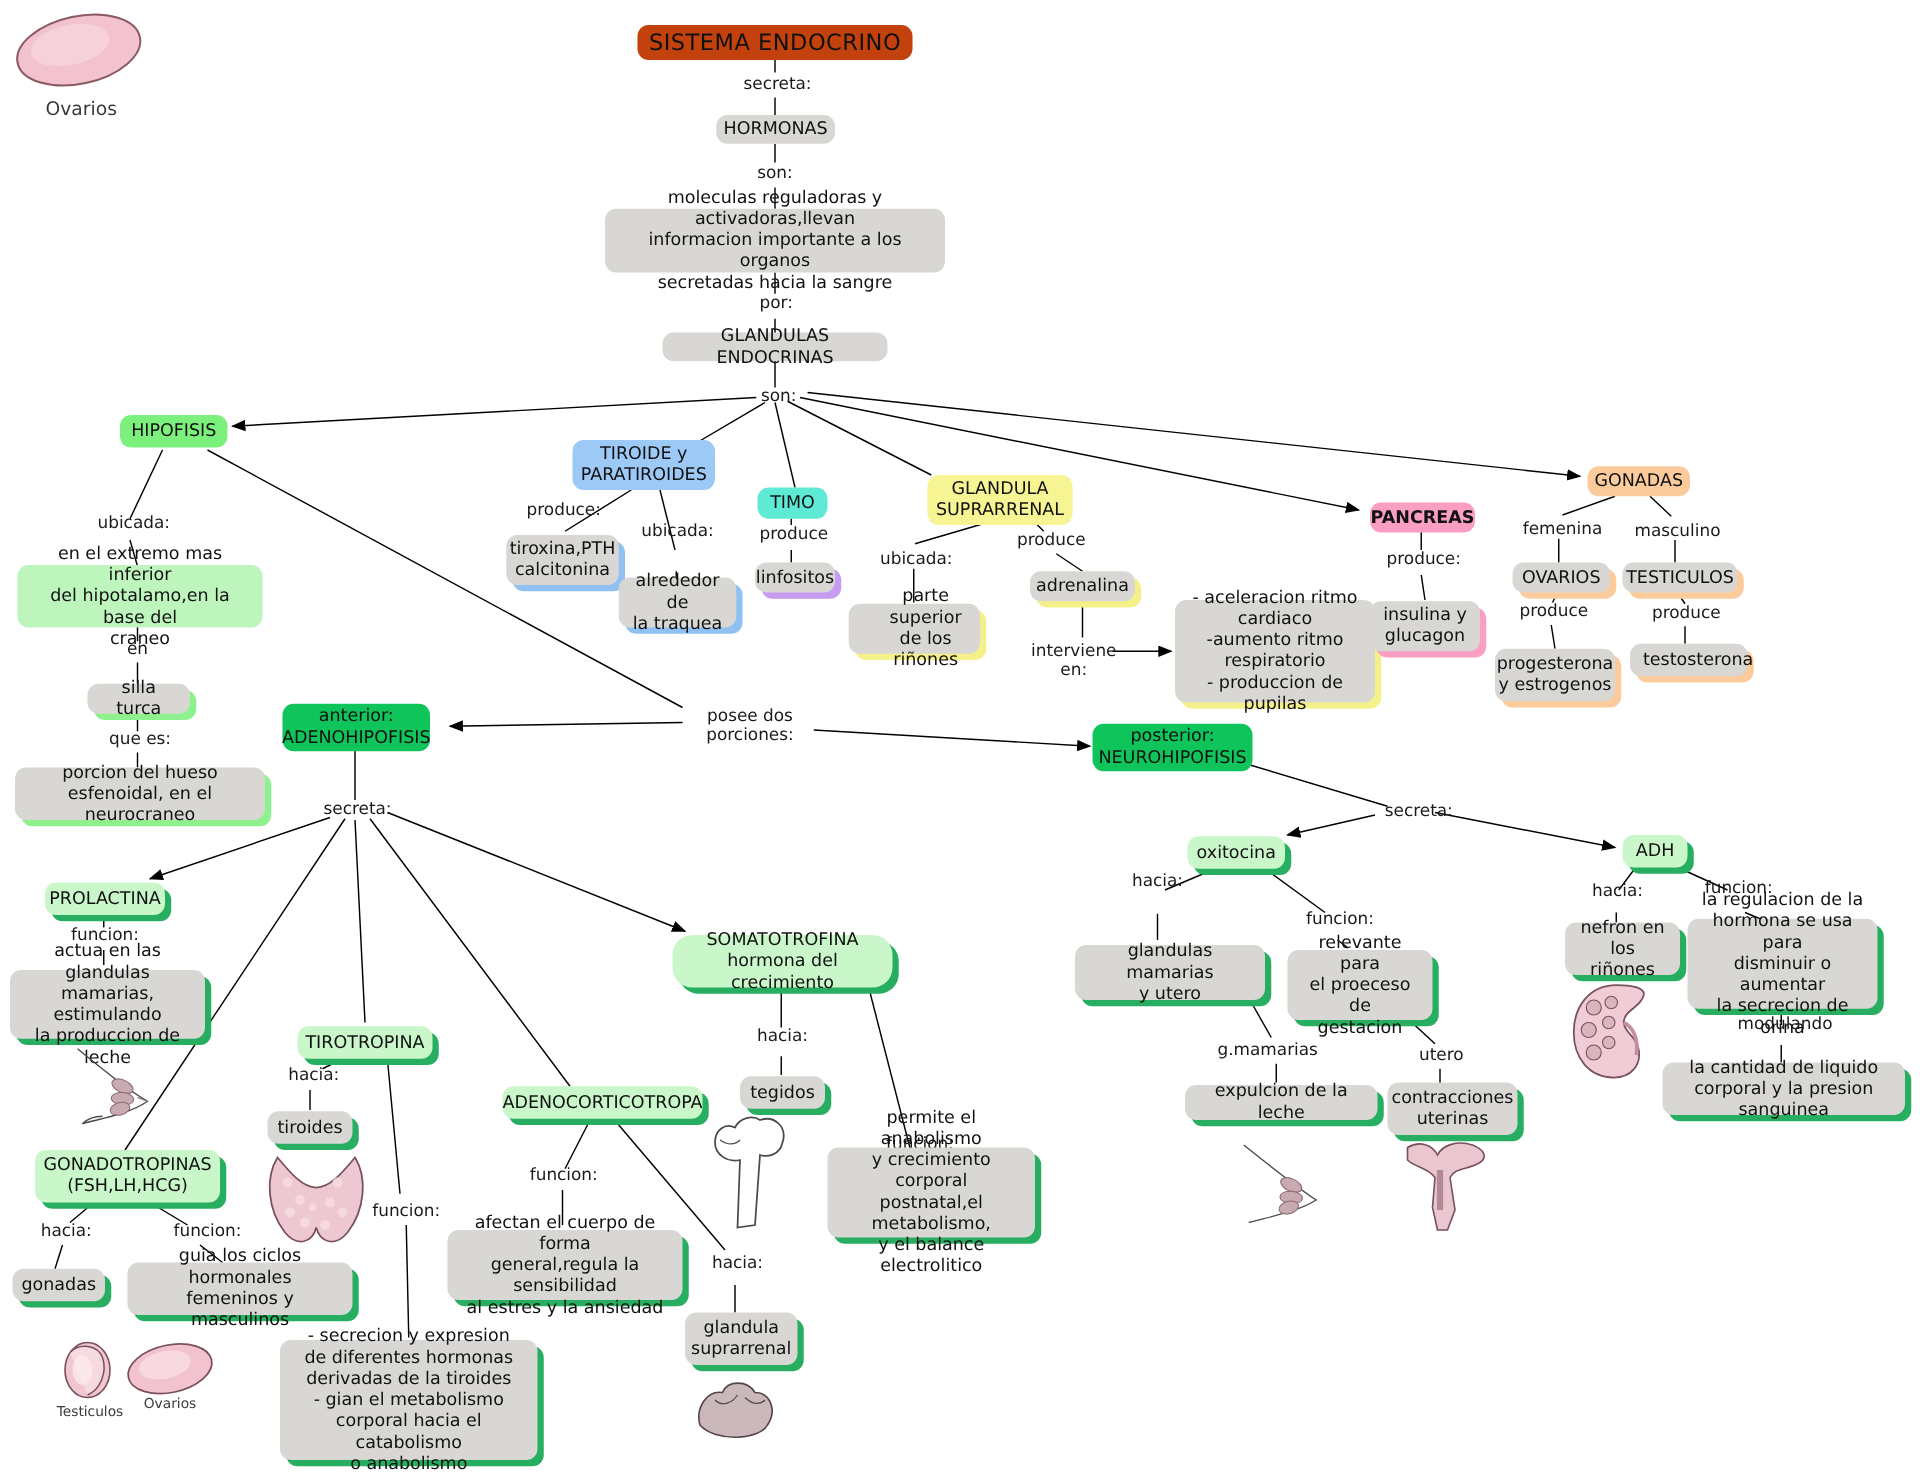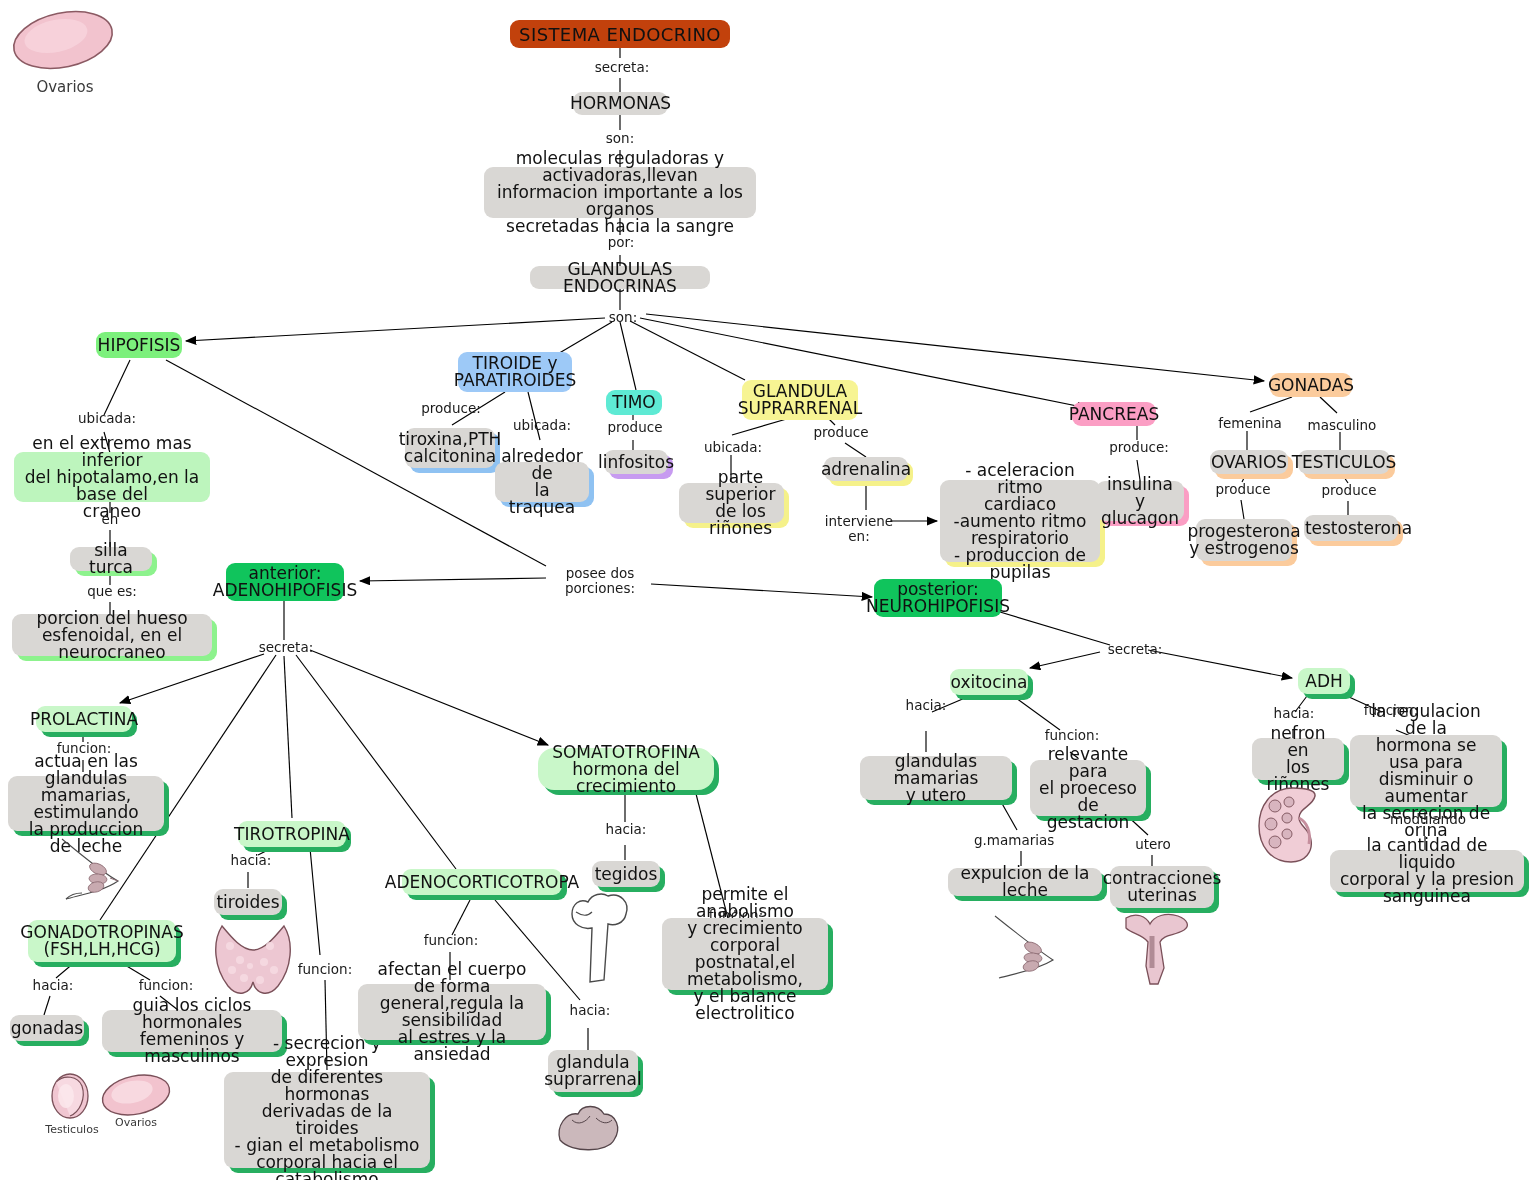--- a/index.html
+++ b/index.html
@@ -1,21 +1,21 @@
 <!DOCTYPE html>
 <html><head>
 <meta charset="utf-8">
 <style>
   html,body{margin:0;padding:0;background:#ffffff;}
   body{font-family:"DejaVu Sans","Liberation Sans",sans-serif;}
   #stage{position:relative;width:1536px;height:1180px;overflow:hidden;background:#fff;}
   svg#wires{position:absolute;left:0;top:0;width:1536px;height:1180px;pointer-events:none;}
 
   .node{position:absolute;box-sizing:border-box;text-align:center;
-        border-radius:9px;padding:5px 9px;font-size:17px;line-height:17px;color:#111;
+        border-radius:9px;padding:5px 9px;font-size:14px;line-height:17px;color:#111;
         display:flex;align-items:center;justify-content:center;white-space:pre-line;}
   
   .grey{background:#d9d7d4;}
   
   .sh-green   {box-shadow:5px 5px 0 0 #27ae60;}
   .sh-lgreen  {box-shadow:5px 5px 0 0 #8df28d;}
   .sh-blue    {box-shadow:5px 5px 0 0 #8fc2f2;}
   .sh-purple  {box-shadow:5px 5px 0 0 #c79bf0;}
   .sh-yellow  {box-shadow:5px 5px 0 0 #f5f18a;}
   .sh-pink    {box-shadow:5px 5px 0 0 #fb9ec4;}
@@ -208,21 +208,21 @@
 de los riñones</div>
   <div class="label" style="left:810px;top:425px;width:62px;">produce</div>
   <div class="node grey sh-yellow" style="left:824px;top:457px;width:84px;height:24px;">adrenalina</div>
   <div class="label" style="left:815px;top:514px;width:88px;">interviene en:</div>
   <div class="node grey sh-yellow" style="left:940px;top:480px;width:160px;height:82px;">- aceleracion ritmo
 cardiaco
 -aumento ritmo
 respiratorio
 - produccion de pupilas</div>
 
-  <div class="node c-pink sh-none" style="left:1072px;top:402px;width:84px;height:24px;">PANCREAS</div>
+  <div class="node c-pink sh-none" style="left:1096px;top:402px;width:84px;height:24px;font-weight:bold;">PANCREAS</div>
   <div class="label" style="left:1104px;top:440px;width:70px;">produce:</div>
   <div class="node grey sh-pink" style="left:1096px;top:481px;width:88px;height:40px;">insulina y
 glucagon</div>
 
   <div class="node c-orange sh-none" style="left:1270px;top:373px;width:82px;height:24px;">GONADAS</div>
   <div class="label" style="left:1212px;top:416px;width:76px;">femenina</div>
   <div class="label" style="left:1306px;top:418px;width:72px;">masculino</div>
   <div class="node grey sh-orange" style="left:1210px;top:450px;width:78px;height:24px;">OVARIOS</div>
   <div class="node grey sh-orange" style="left:1298px;top:450px;width:92px;height:24px;">TESTICULOS</div>
   <div class="label" style="left:1212px;top:482px;width:62px;">produce</div>

